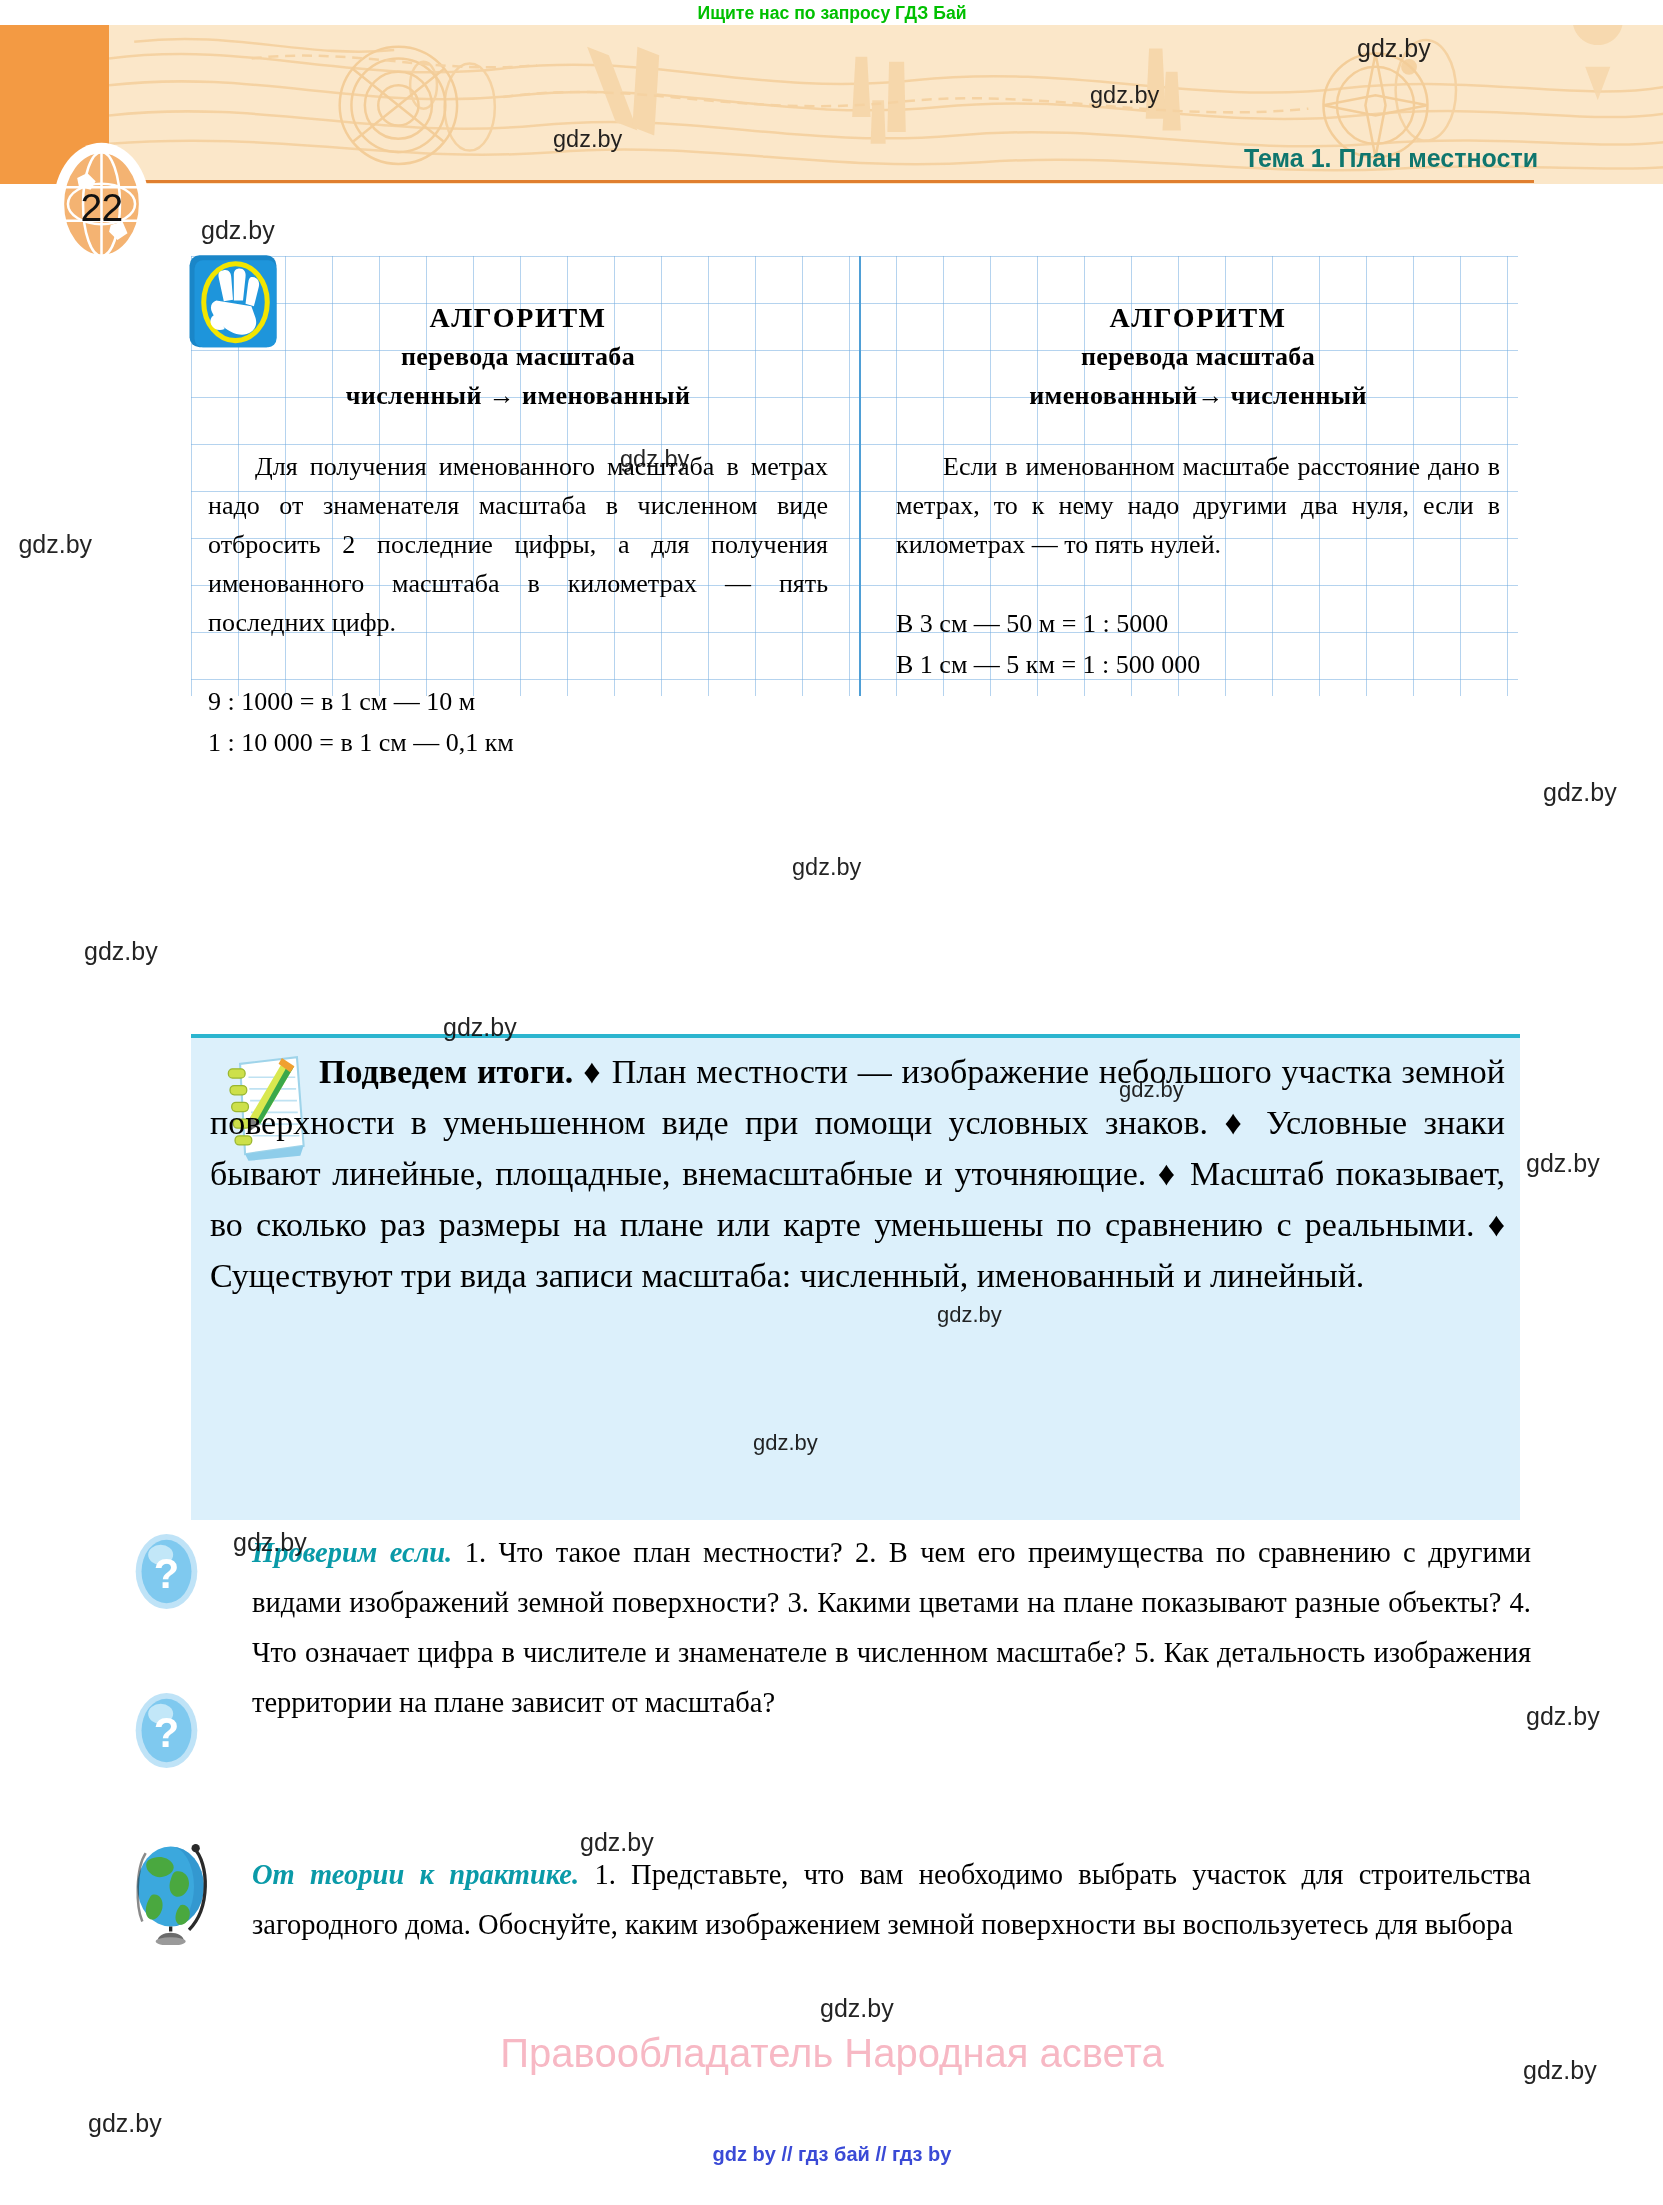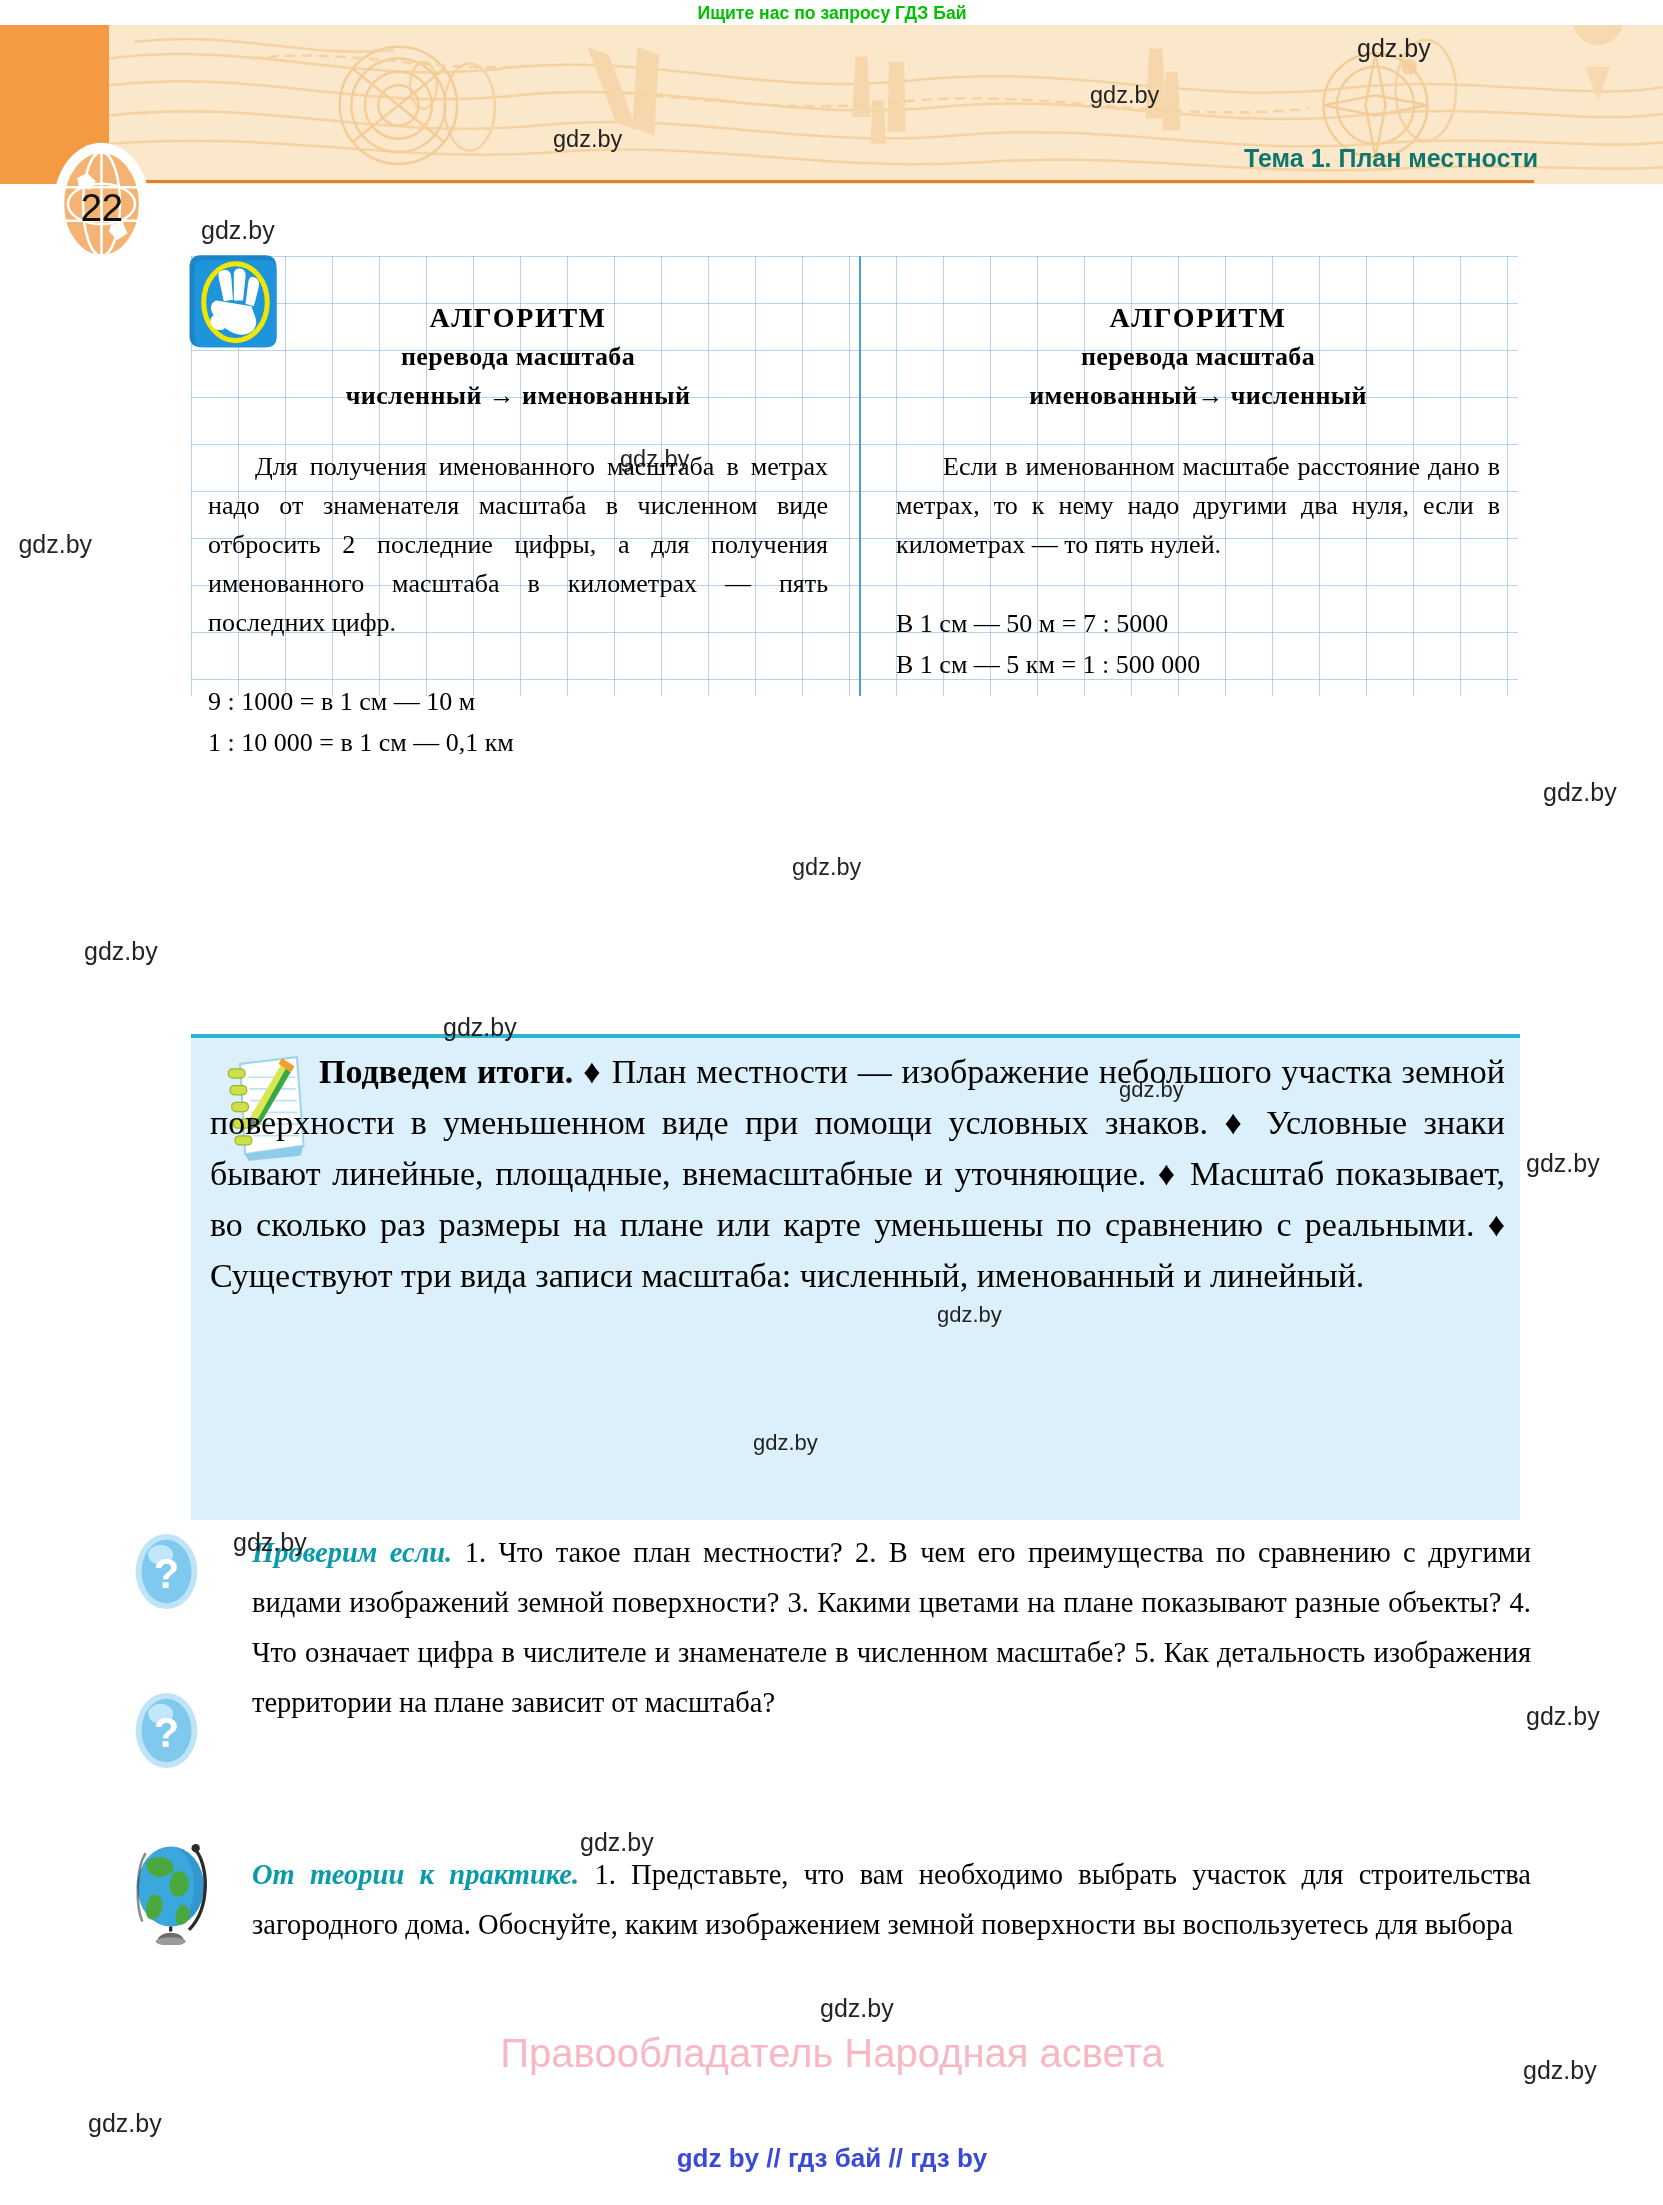--- a/index.html
+++ b/index.html
@@ -141,21 +141,21 @@
   .copyright{
     position:absolute;left:0;top:2031px;width:1664px;
     text-align:center;
     font-family:"Liberation Sans", sans-serif;
     font-size:40px;color:#f7b8c4;white-space:nowrap;
   }
   .bottom-links{
     position:absolute;left:0;top:2143px;width:1664px;
     text-align:center;
     font-family:"Liberation Sans", sans-serif;
-    font-weight:bold;font-size:26px;color:#3a4ad6;white-space:nowrap;
+    font-weight:bold;font-size:20px;color:#3a4ad6;white-space:nowrap;
   }
 </style>
 </head>
 <body>
 
 <div class="promo">Ищите нас по запросу ГДЗ Бай</div>
 
 <div class="header-band">
   <svg class="topo" viewBox="0 0 1984 190" preserveAspectRatio="none">
     <g fill="none" stroke="#f2c88e" stroke-width="3">
@@ -243,21 +243,21 @@
   <div class="formula">1 : 10 000 = в 1 см — 0,1 км</div>
 </div>
 
 <div class="algo-col" id="algo-right" style="left:896px;width:604px;top:298px;">
   <div class="algo-head">
     <div class="ttl">АЛГОРИТМ</div>
     <div>перевода масштаба</div>
     <div>именованный→ численный</div>
   </div>
   <div class="algo-body" style="margin-top:32px;text-indent:47px;">Если в именованном масштабе расстояние дано в метрах, то к нему надо другими два нуля, если в километрах — то пять нулей.</div>
-  <div class="formula" style="margin-top:39px;">В 1 см — 50 м = 7 : 5000</div>
+  <div class="formula" style="margin-top:39px;">В 3 см — 50 м = 1 : 5000</div>
   <div class="formula">В 1 см — 5 км = 1 : 500 000</div>
 </div>
 
 <div class="sum-box"></div>
 
 <svg class="sum-note-icon" viewBox="0 0 110 130">
   <path d="M24,14 L92,6 L100,112 L30,122 Z" fill="#ffffff" stroke="#9fd4ea" stroke-width="2.5"></path>
   <g stroke="#bfe2f2" stroke-width="2">
     <path d="M34,30 H90 M35,44 H91 M36,58 H92 M37,72 H93 M38,86 H94 M39,100 H95"></path>
   </g>

